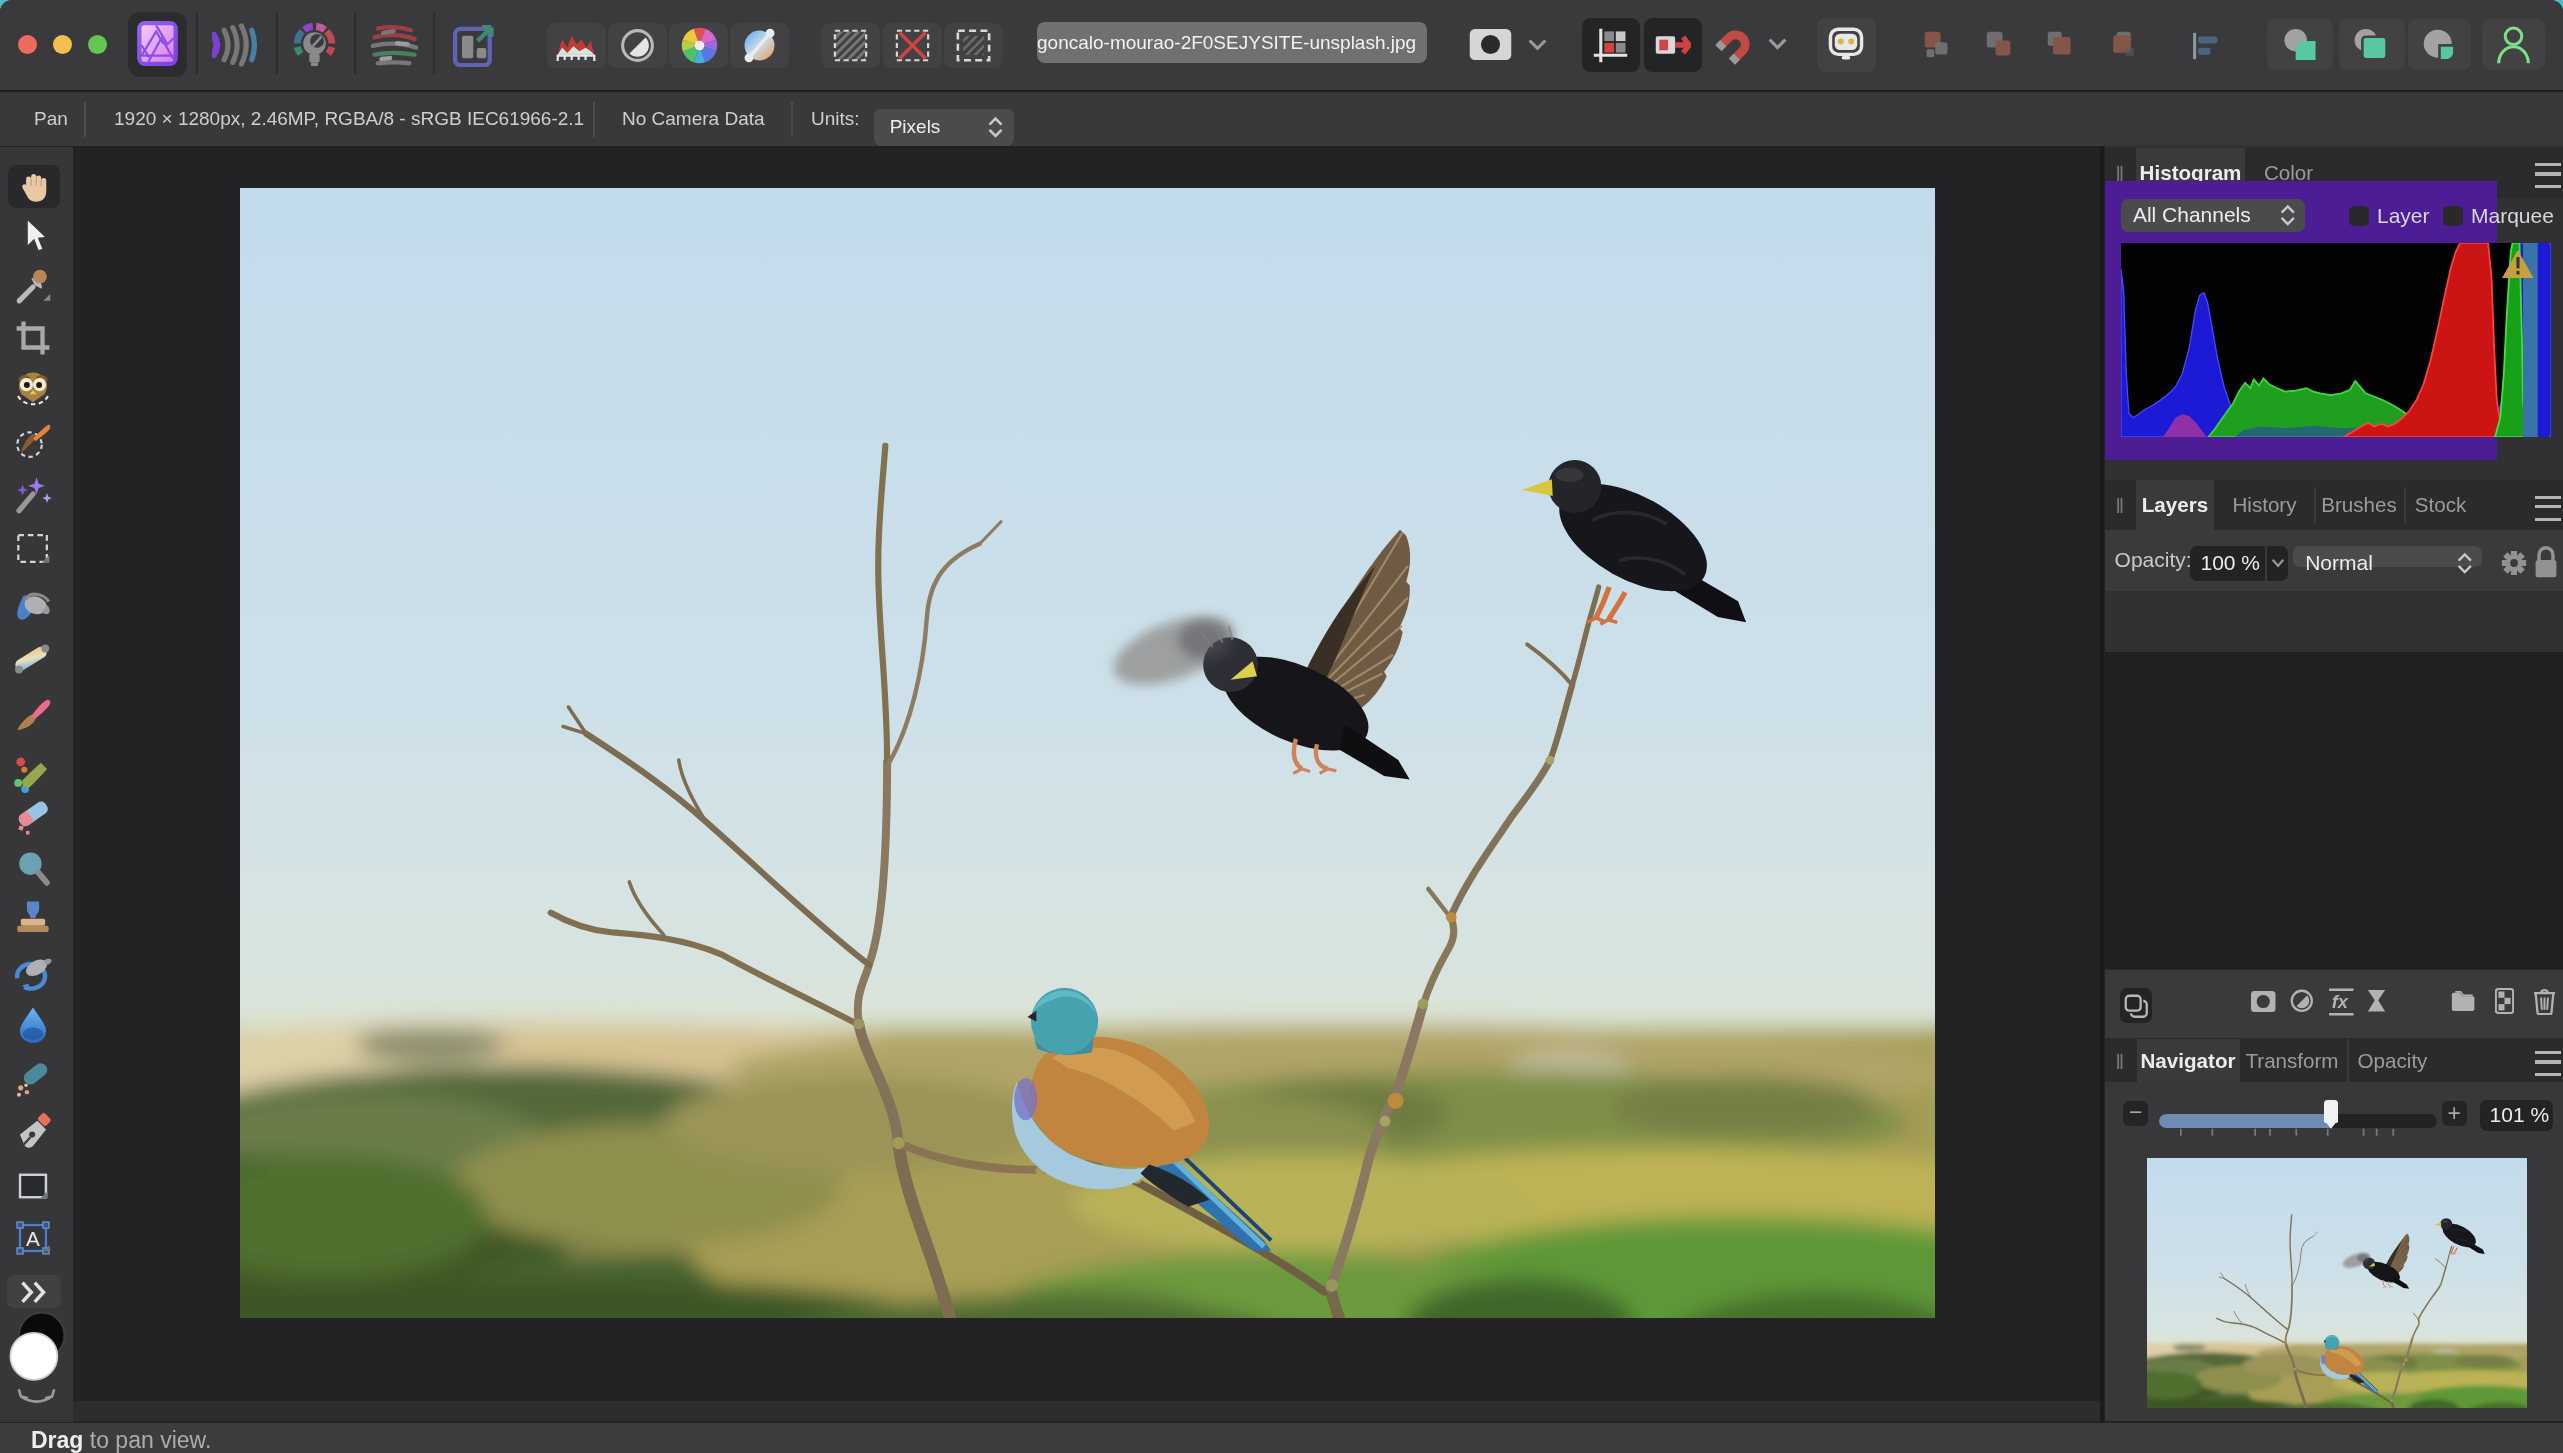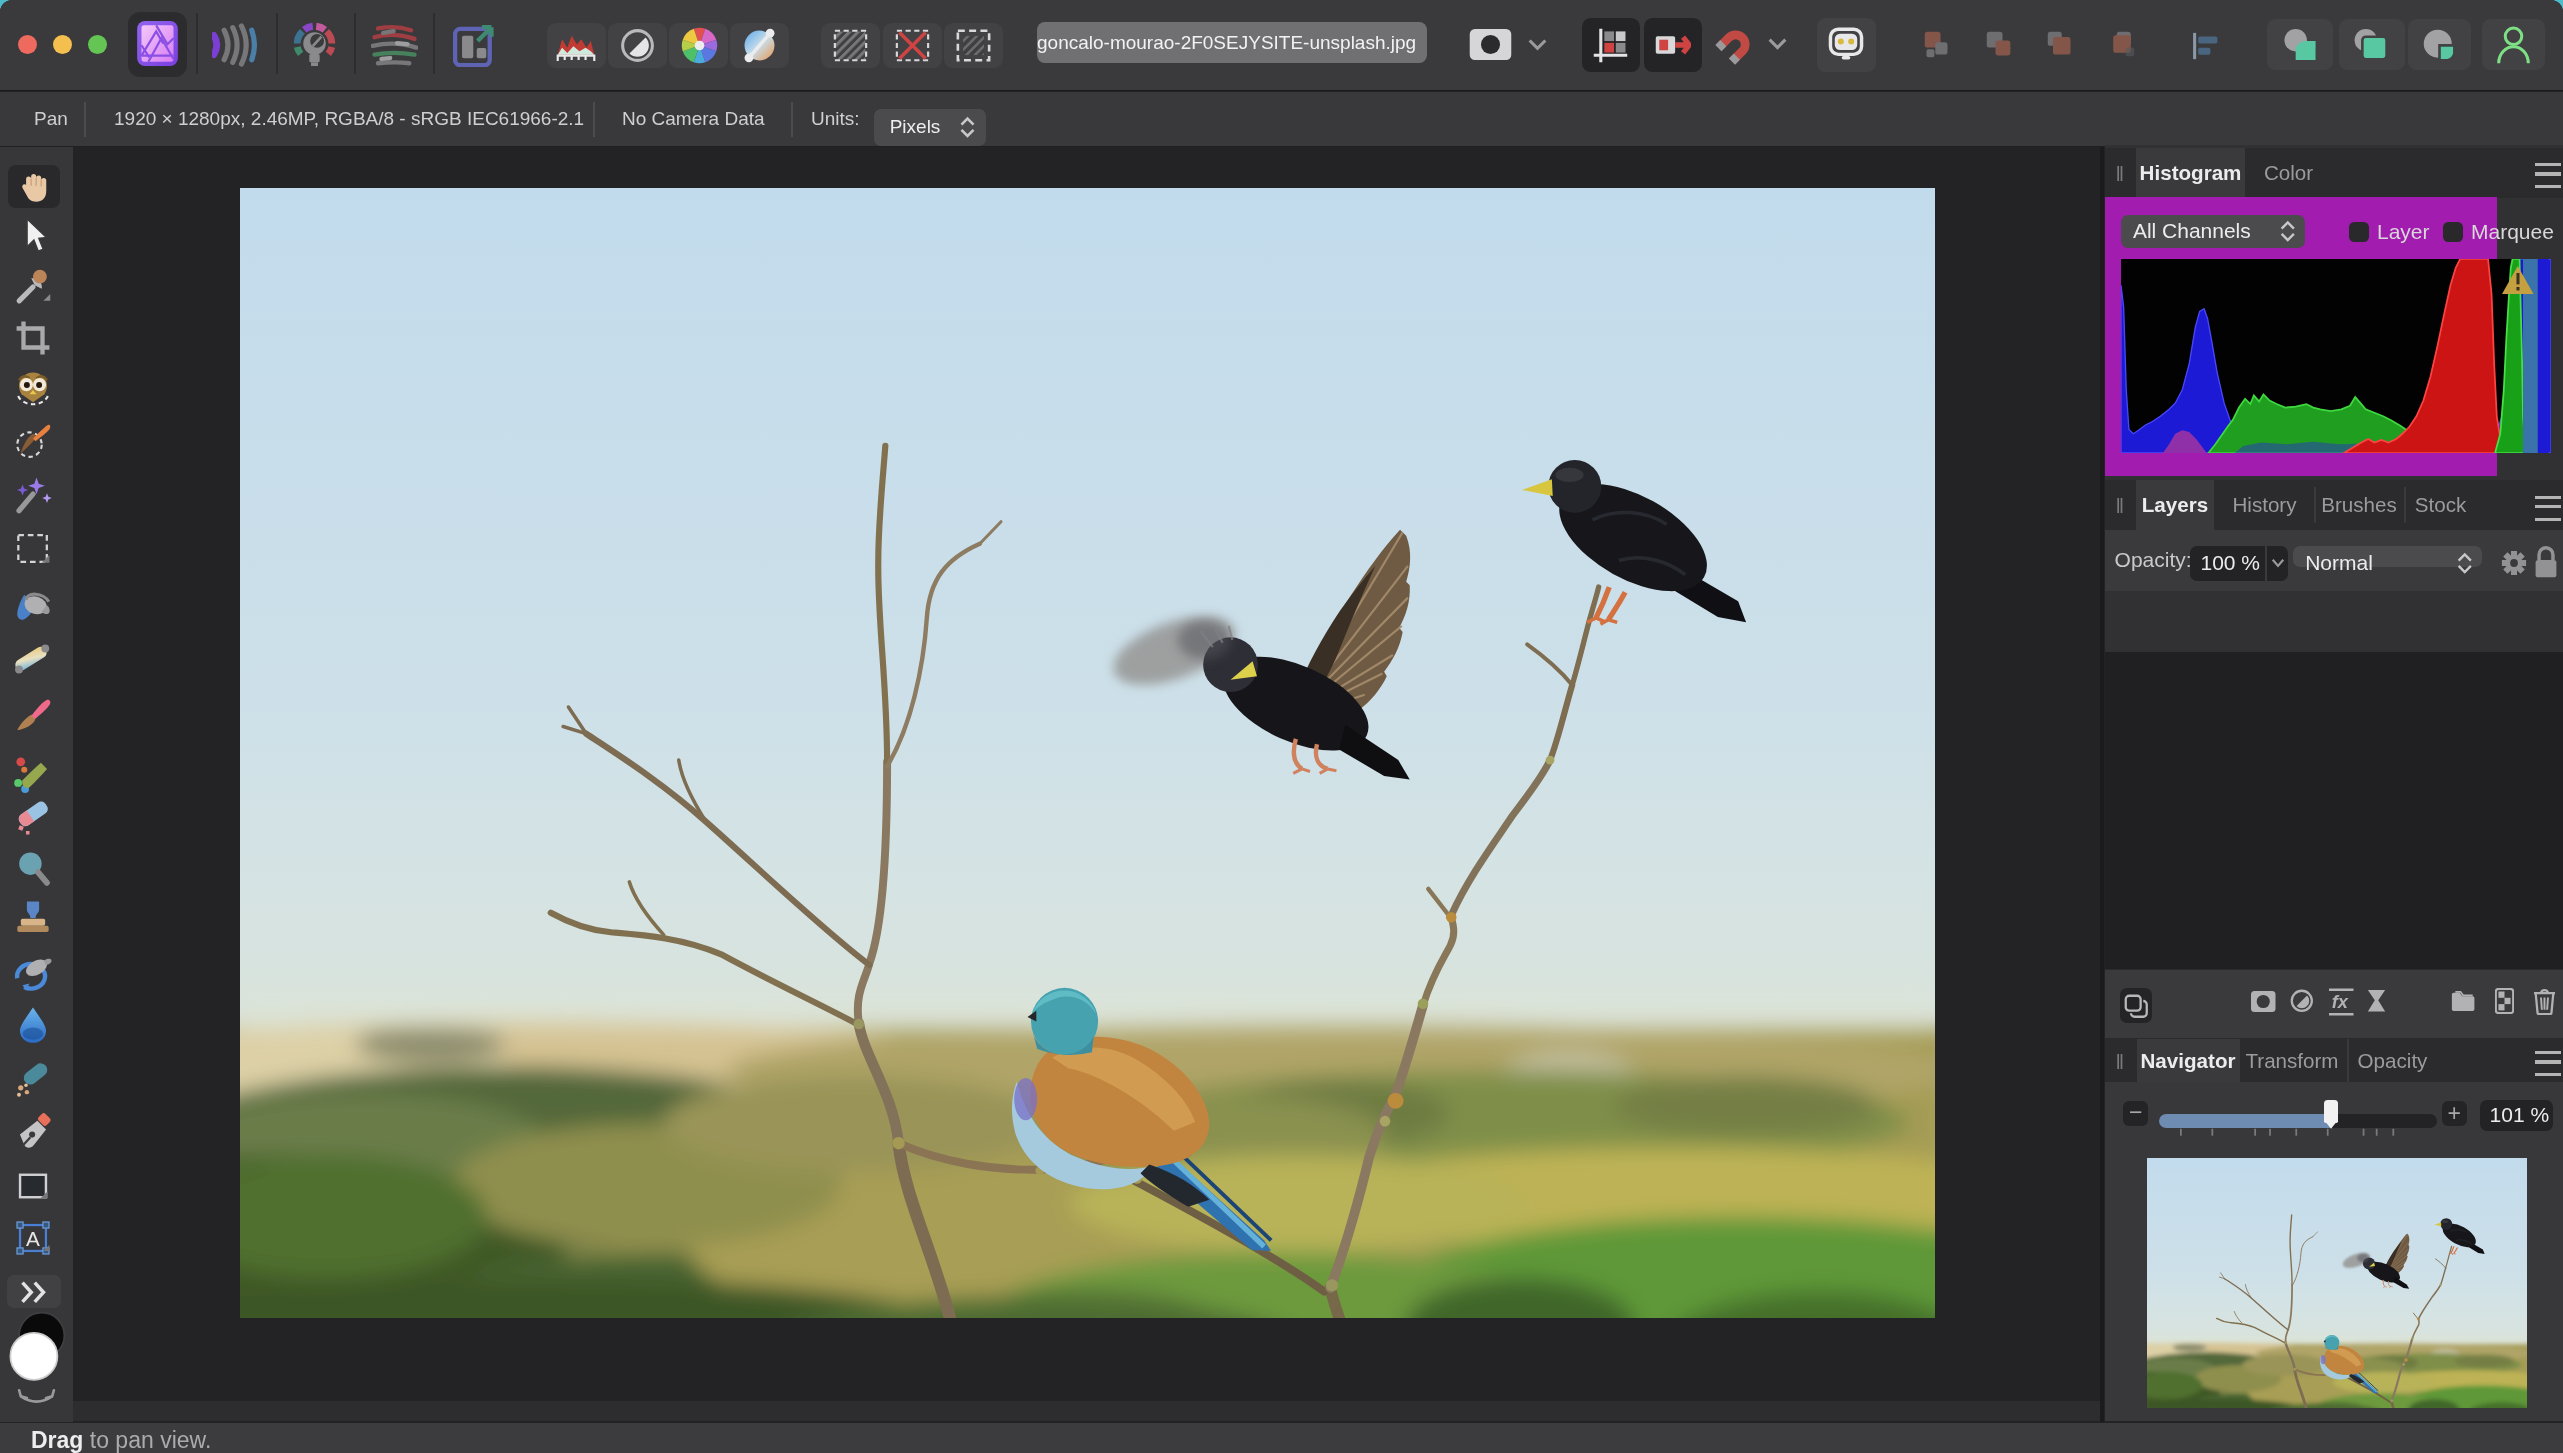--- a/index.html
+++ b/index.html
@@ -247,21 +247,21 @@
 </svg>
 </div>
 <div id="ctxbar">
 <span class="abs" style="left:34px;top:15.7px">Pan</span>
 <div class="csep" style="left:84px;top:9.6px;height:35px"></div>
 <span class="abs" style="left:114px;top:15.7px">1920 × 1280px, 2.46MP, RGBA/8 - sRGB IEC61966-2.1</span>
 <div class="csep" style="left:593px;top:9.6px;height:35px"></div>
 <span class="abs" style="left:622px;top:15.7px">No Camera Data</span>
 <div class="csep" style="left:791px;top:9.6px;height:35px"></div>
 <span class="abs" style="left:811px;top:15.7px">Units:</span>
-<div class="abs" style="left:874px;top:16.6px;width:112px;height:37px;background:#4b4b4e;border-radius:7px;color:#eeeeee">
+<div class="abs" style="left:874px;top:16.6px;width:140px;height:37px;background:#4b4b4e;border-radius:7px;color:#eeeeee">
  <span style="position:absolute;left:15.7px;top:7px">Pixels</span>
  <svg style="position:absolute;right:8.7px;top:6.1px" width="19" height="24.5" viewBox="0 0 22 28">
           <path d="M4,11 L11,4 L18,11 M4,17 L11,24 L18,17" stroke="#c8c8ca" stroke-width="3" fill="none"></path>
         </svg>
 </div>
 </div>
 <div id="tools">
 <div class="abs" style="left:7.9px;top:18.4px;width:52px;height:43px;background:#29292b;border-radius:7.9px"></div>
 <svg class="abs" style="left:15.7px;top:21px" width="37" height="37" viewBox="0 0 44 44">
  <path d="M12,27 V13 a3,3 0 0 1 6,0 V10 a3,3 0 0 1 6,0 V12 a3,3 0 0 1 6,0 V15 a3,3 0 0 1 6,0 V27 c0,9 -5,13 -12,13 c-6,0 -9,-2.5 -11,-7 l-5,-9 c-2,-3.5 2,-6.5 4.5,-3.5 Z" fill="#e9c8a5"></path>
@@ -541,21 +541,21 @@
 <div class="abs" style="left:0px;top:1254px;width:2028px;height:20px;background:#2d2d30"></div>
 </div>
 <div id="pdiv"></div>
 <div id="panel">
 <div class="tabbar" style="top:2.6px">
  <div class="grip" style="left:10.5px;top:14px">‖</div>
  <div class="tab tabact" style="left:31px;width:109px;text-align:center;font-weight:bold">Histogram</div>
  <div class="tab" style="left:140px;width:87px;text-align:center">Color</div>
  <div class="ham" style="left:430px;top:15.7px"></div>
 </div>
-<div class="abs" style="left:0;top:52px;width:392px;height:279px;background:#a21caf">
+<div class="abs" style="left:0;top:36px;width:392px;height:279px;background:#4c1d95">
  <div class="abs" style="left:15.7px;top:17.5px;width:184px;height:33px;background:#4b4b4e;border-radius:7px;color:#ececec;font-size:21px">
   <span style="position:absolute;left:12.2px;top:4.4px">All Channels</span>
   <svg style="position:absolute;right:8.7px;top:4.4px" width="17.5" height="24.5" viewBox="0 0 20 28">
             <path d="M3,11 L10,4 L17,11 M3,17 L10,24 L17,17" stroke="#c8c8ca" stroke-width="2.8" fill="none"></path>
           </svg>
  </div>
  <div class="abs" style="left:244px;top:24.5px;width:20px;height:20px;background:#29292b;border-radius:5.2px"></div>
  <span class="abs" style="left:272px;top:23px;color:#d8d8d8;font-size:21px">Layer</span>
  <div class="abs" style="left:338px;top:24.5px;width:20px;height:20px;background:#29292b;border-radius:5.2px"></div>
  <span class="abs" style="left:366px;top:23px;color:#d8d8d8;font-size:21px">Marquee</span>

